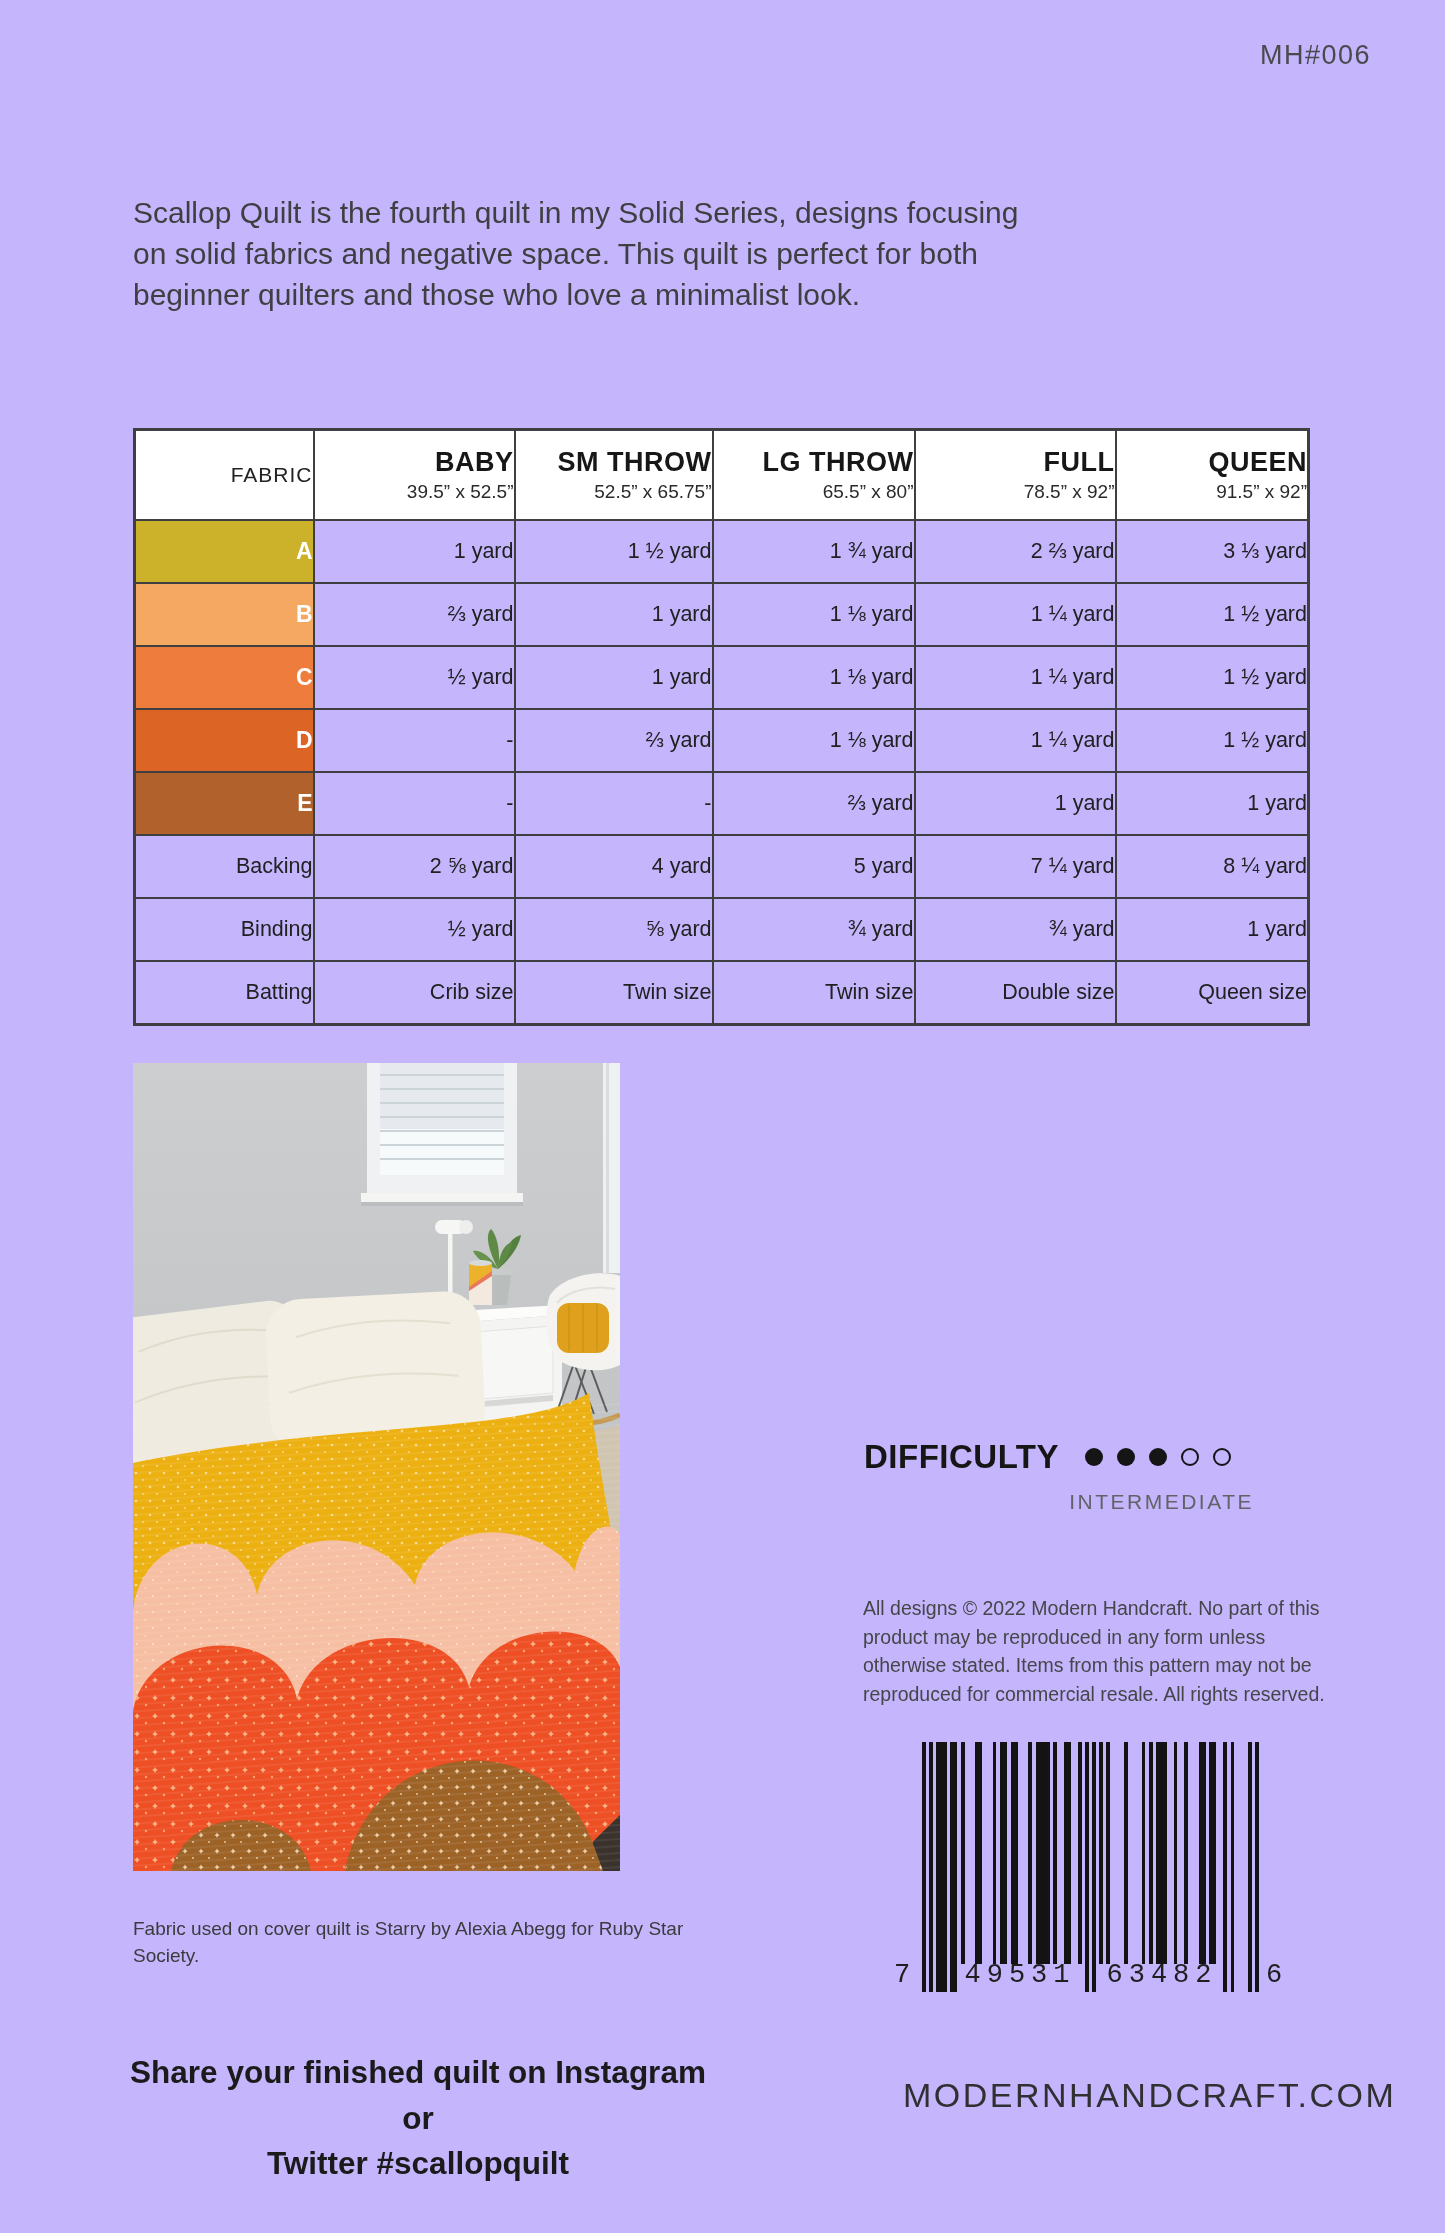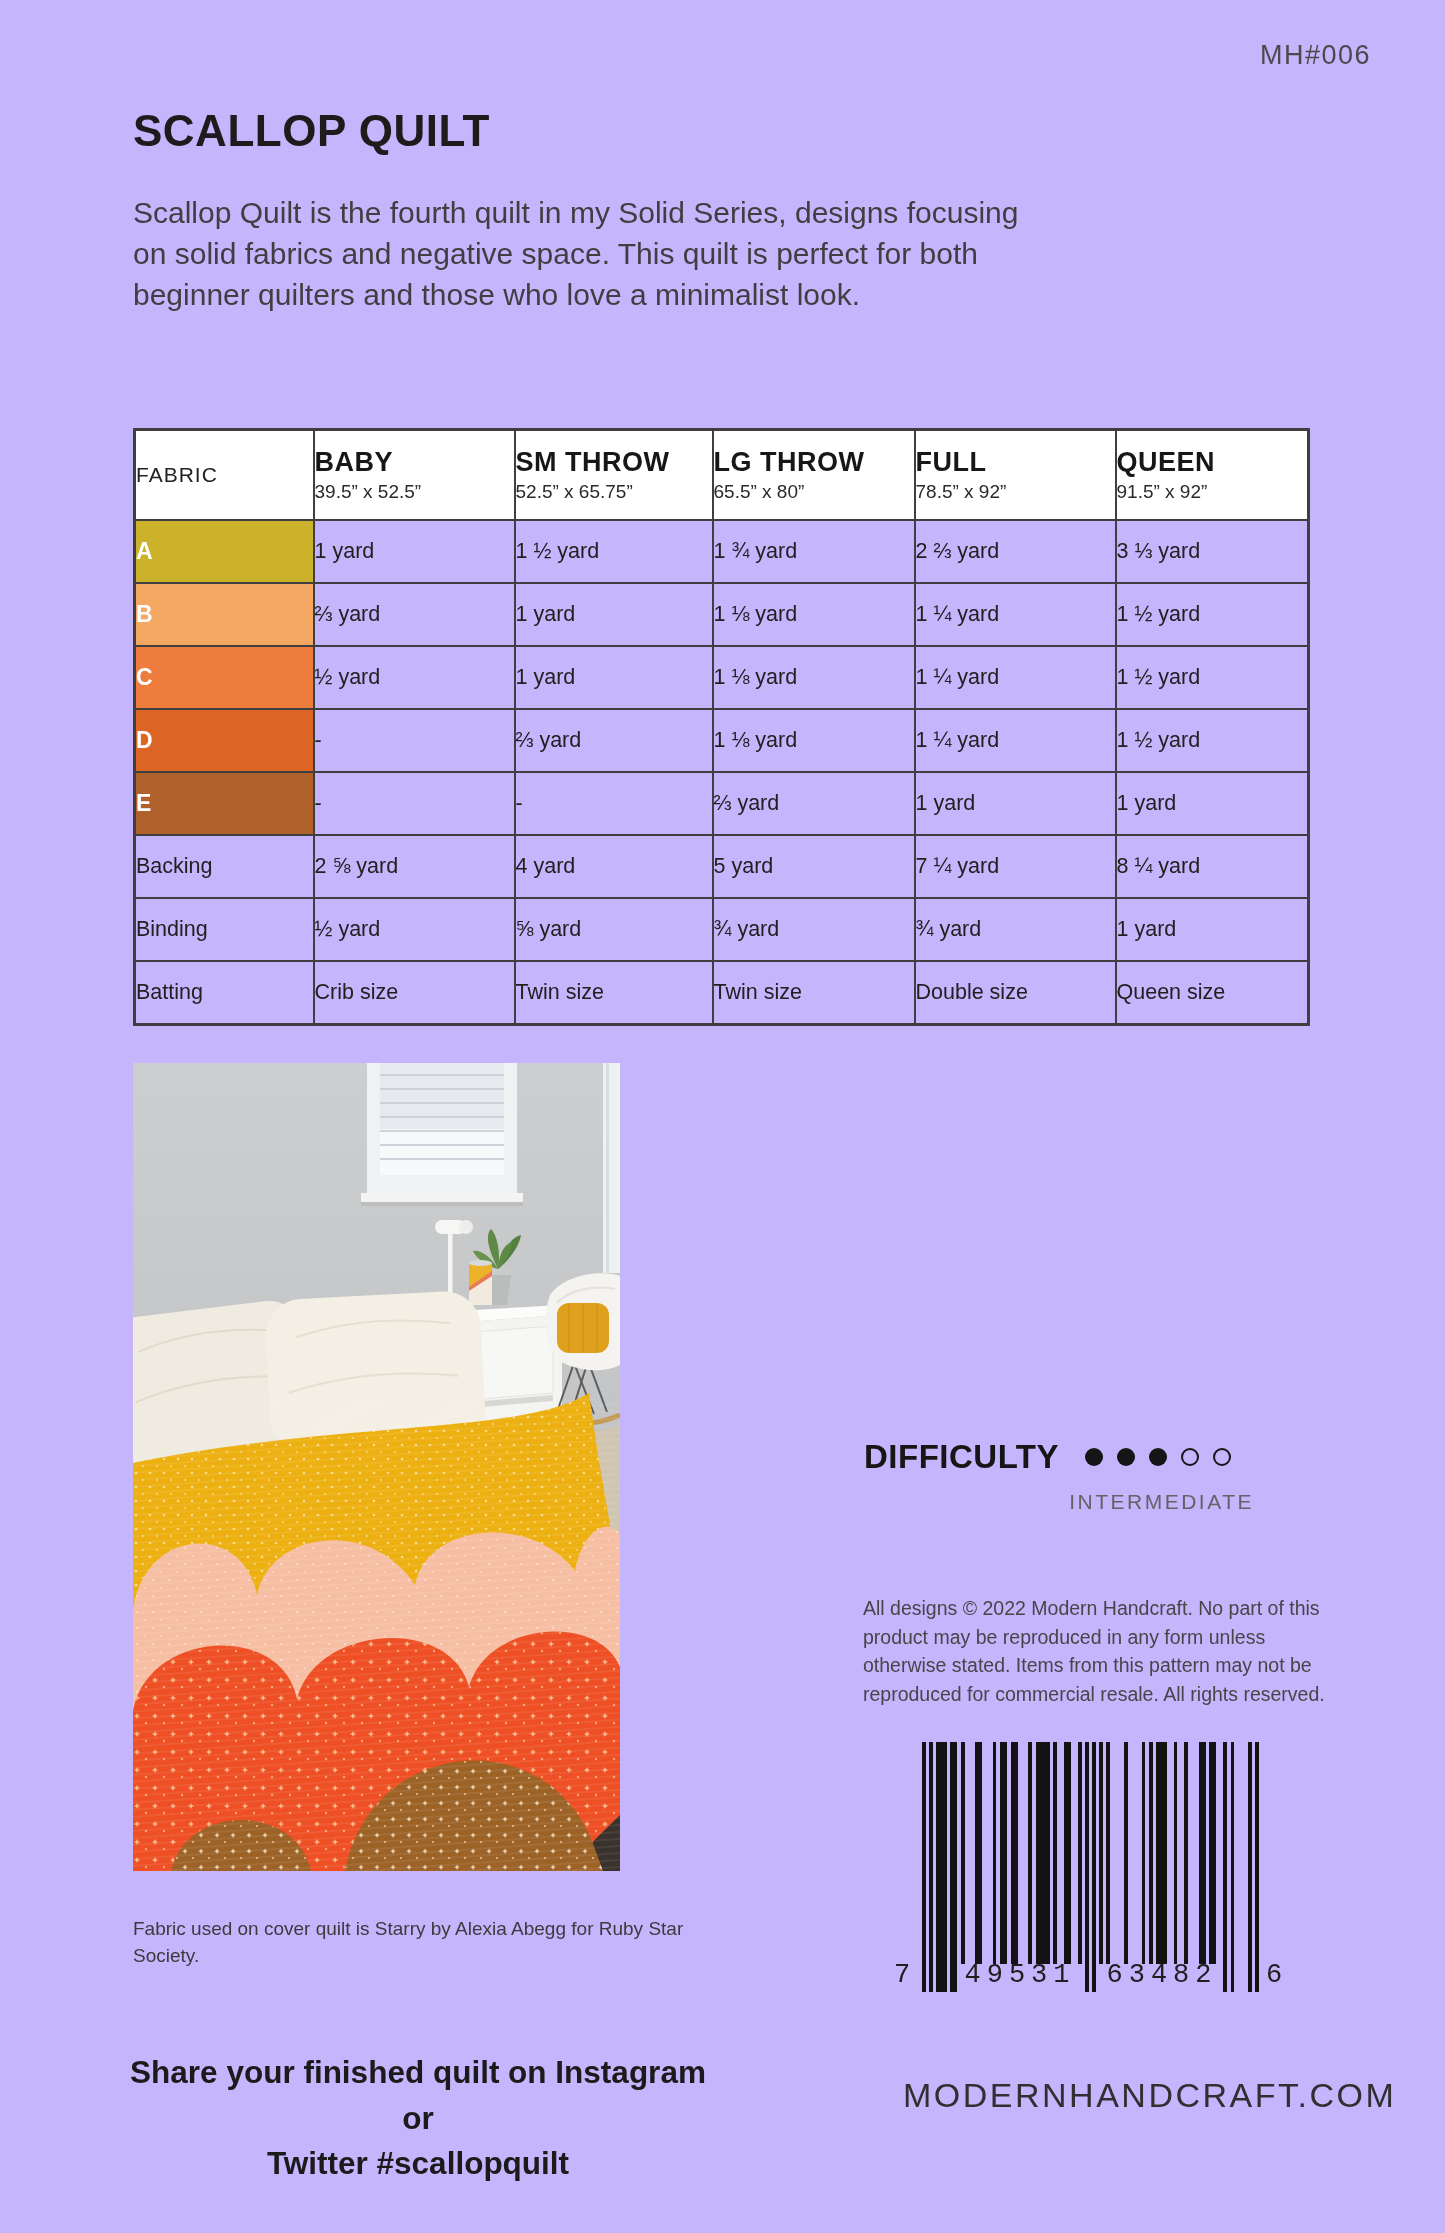--- a/index.html
+++ b/index.html
@@ -10,21 +10,21 @@
         color:#4a4a4c;font-weight:400;}
 
   .title{position:absolute;left:133px;top:106px;margin:0;font-size:44px;font-weight:800;
          letter-spacing:.5px;color:#1d1b1b;}
 
   .desc{position:absolute;left:133px;top:192px;width:925px;margin:0;font-size:30px;
         line-height:1.37;color:#3f3f41;font-weight:400;}
 
   table.fabric{position:absolute;left:133px;top:428px;width:1174px;border-collapse:collapse;
         table-layout:fixed;border:3px solid #3f3e40;}
-  table.fabric th,table.fabric td{border:2px solid #3f3e40;text-align:left;
+  table.fabric th,table.fabric td{border:2px solid #3f3e40;text-align:right;
         vertical-align:middle;padding:0;}
   table.fabric thead th{height:88px;background:#fff;}
   .corner{font-size:21px;font-weight:400;letter-spacing:1px;color:#222;}
   .col-name{font-size:27px;font-weight:700;letter-spacing:.5px;color:#171717;}
   .col-size{font-size:19px;font-weight:400;margin-top:3px;color:#2a2a2a;}
   table.fabric tbody td{height:61px;font-size:21.5px;color:#212121;}
   table.fabric td.swatch{color:#fff;font-weight:700;font-size:23px;}
   table.fabric td.rowlabel{font-size:21.5px;font-weight:400;}
 
   .photo{position:absolute;left:133px;top:1063px;width:487px;height:808px;overflow:hidden;}
@@ -62,21 +62,20 @@
   .website{position:absolute;left:903px;top:2076px;font-size:34px;letter-spacing:2.5px;
         color:#303032;font-weight:400;}
 </style>
 </head>
 <body>
 
 <div class="page">
 
   <div class="code">MH#006</div>
 
-  <h1 class="title">SCALLOP QUILT</h1>
 
   <p class="desc">Scallop Quilt is the fourth quilt in my Solid Series, designs focusing on solid fabrics and negative space. This quilt is perfect for both beginner quilters and those who love a minimalist look.</p>
 
   <table class="fabric">
     <colgroup>
       <col style="width:179px">
         <col style="width:201px">
         <col style="width:198px">
       <col style="width:202px">
         <col style="width:201px">

